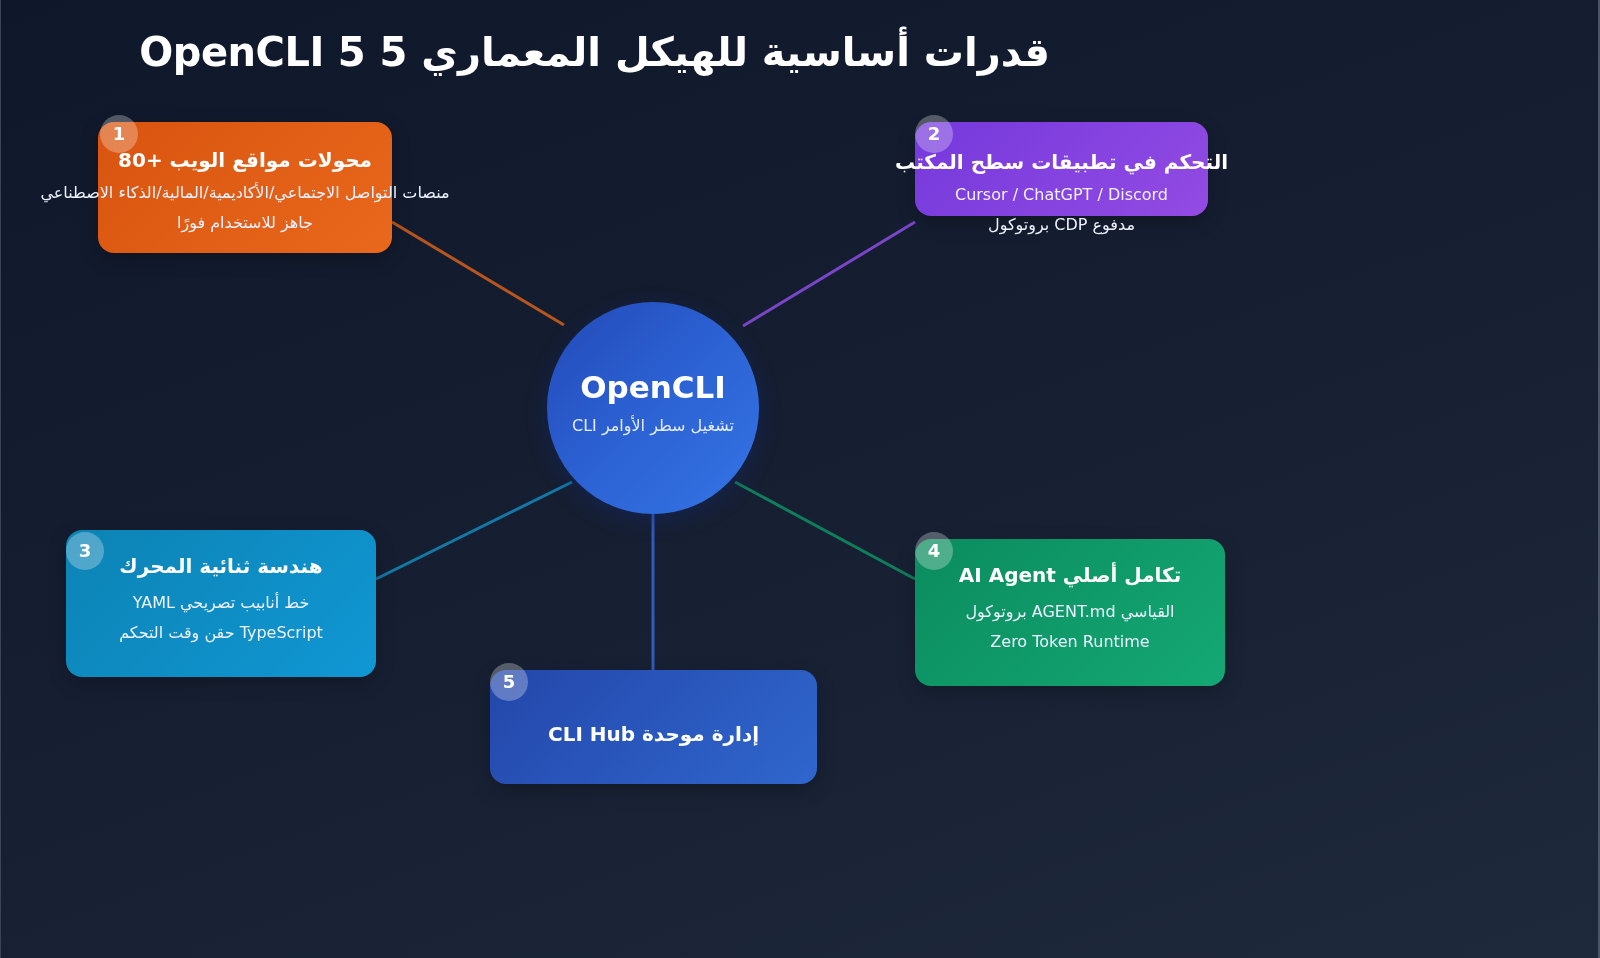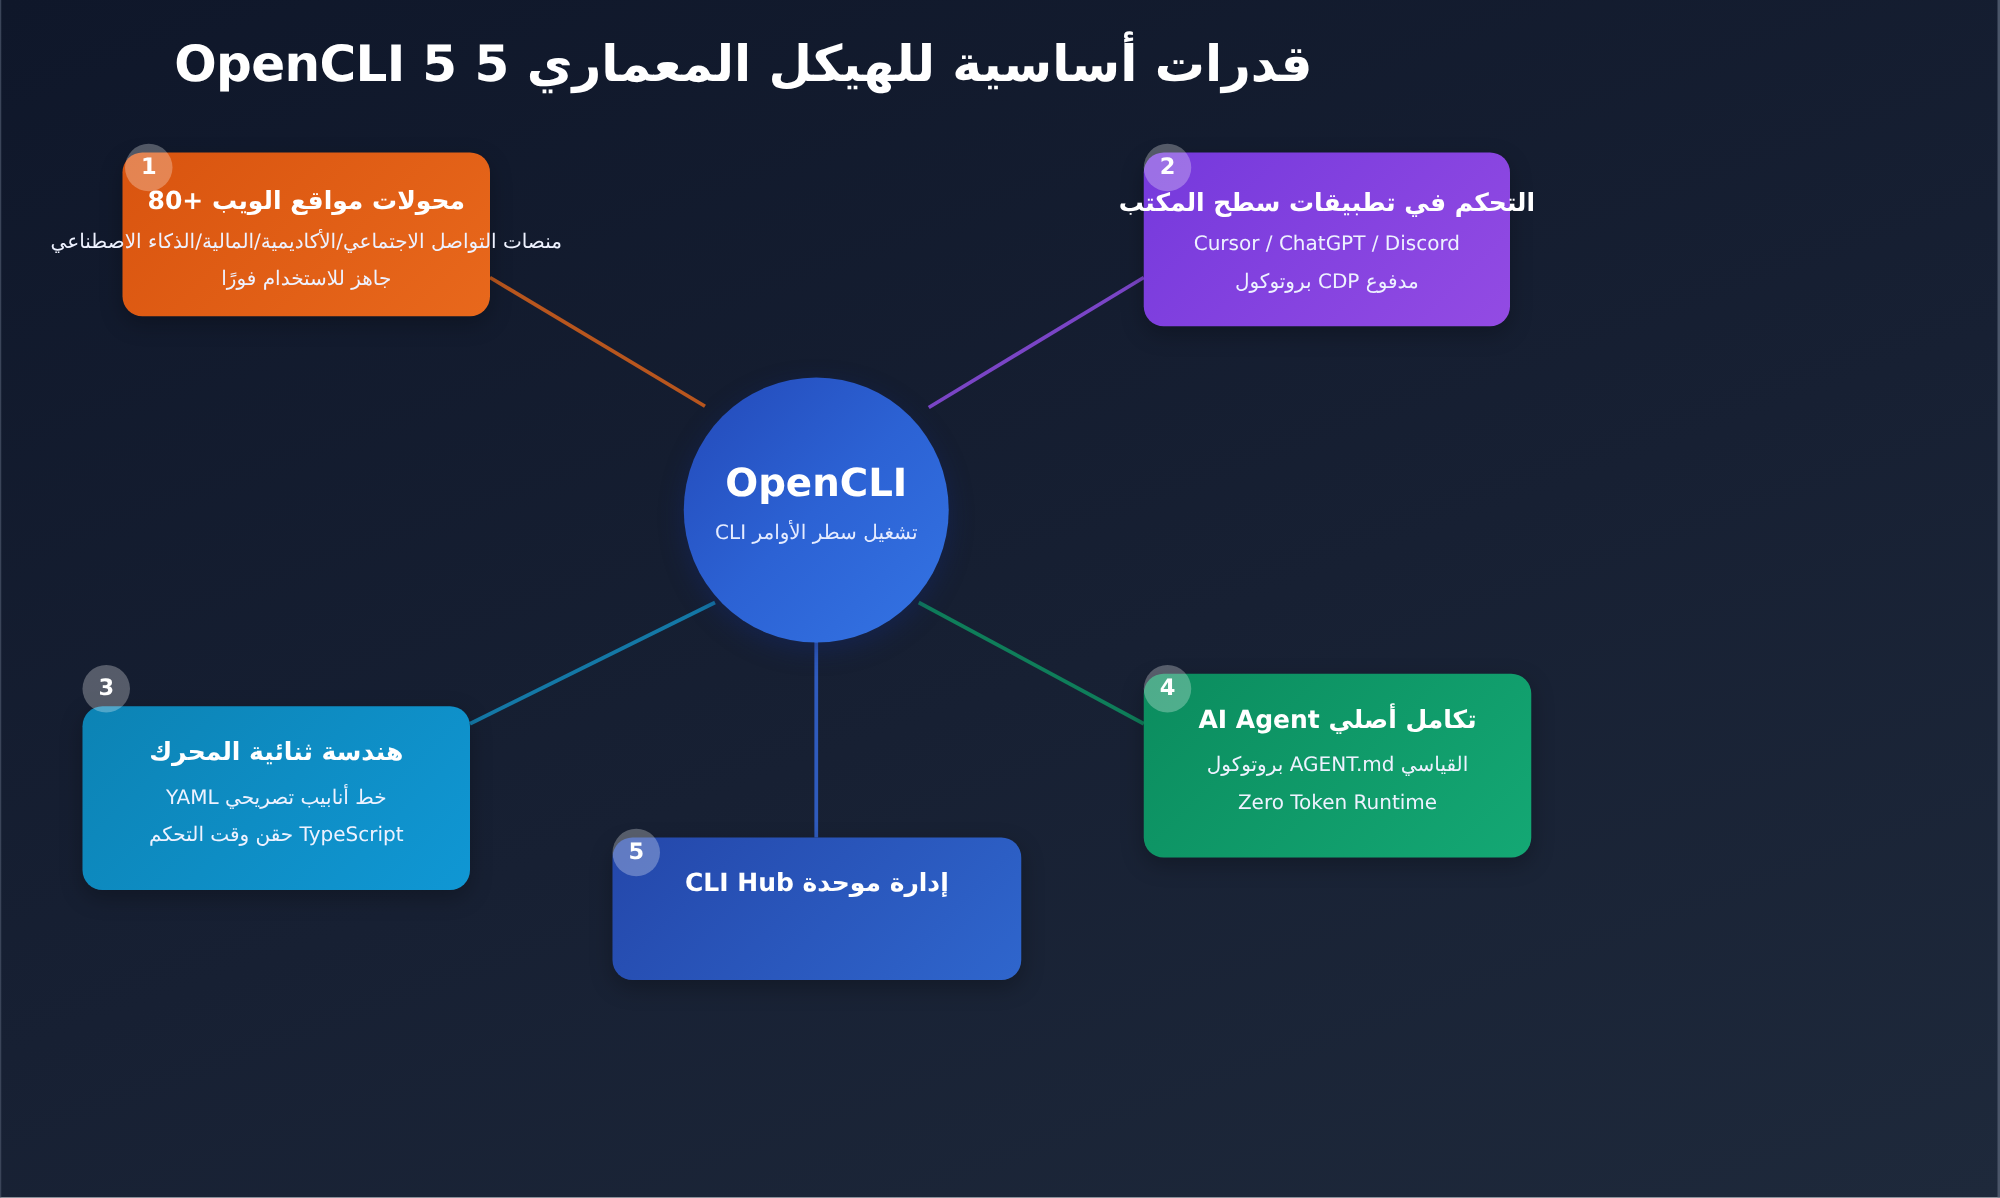--- a/index.html
+++ b/index.html
@@ -46,33 +46,33 @@
 
     .badge {
       position: absolute; width: 38px; height: 38px; border-radius: 50%;
       background: rgba(255,255,255,0.28);
       font-size: 18px; font-weight: bold; line-height: 38px; text-align: center;
       color: #ffffff;
     }
 
     .c1 { left: 98px; top: 122px; width: 294px; height: 131px;
           background: linear-gradient(135deg, #d9540f 0%, #e8681c 100%); padding-top: 24px; }
-    .c2 { left: 915px; top: 122px; width: 293px; height: 139px;
+    .c2 { left: 915px; top: 122px; width: 293px; height: 94px;
           background: linear-gradient(135deg, #7539dc 0%, #934be3 100%); padding-top: 26px; }
-    .c3 { left: 66px; top: 565px; width: 310px; height: 147px;
+    .c3 { left: 66px; top: 530px; width: 310px; height: 147px;
           background: linear-gradient(135deg, #0c83b4 0%, #1097d4 100%); padding-top: 22px; }
     .c4 { left: 915px; top: 539px; width: 310px; height: 147px;
           background: linear-gradient(135deg, #0b8c5e 0%, #14a874 100%); padding-top: 22px; }
     .c5 { left: 490px; top: 670px; width: 327px; height: 114px;
           background: linear-gradient(135deg, #2447aa 0%, #2f66cd 100%); padding-top: 22px; }
 
     .c1 .card-line, .c2 .card-line { line-height: 30px; }
     .c1 .card-title, .c2 .card-title { margin-bottom: 4px; }
     .c3 .card-title, .c4 .card-title { margin-bottom: 8px; }
-    .c5 .card-title { margin-bottom: 6px; }
+    .c5 .card-title { margin-bottom: 6px; margin-top: 28px; }
 
     .badge-1 { left: 100px; top: 115px; }
     .badge-2 { left: 915px; top: 115px; }
     .badge-3 { left: 66px; top: 532px; }
     .badge-4 { left: 915px; top: 532px; }
     .badge-5 { left: 490px; top: 663px; }
   </style>
 </head>
 <body>
 

